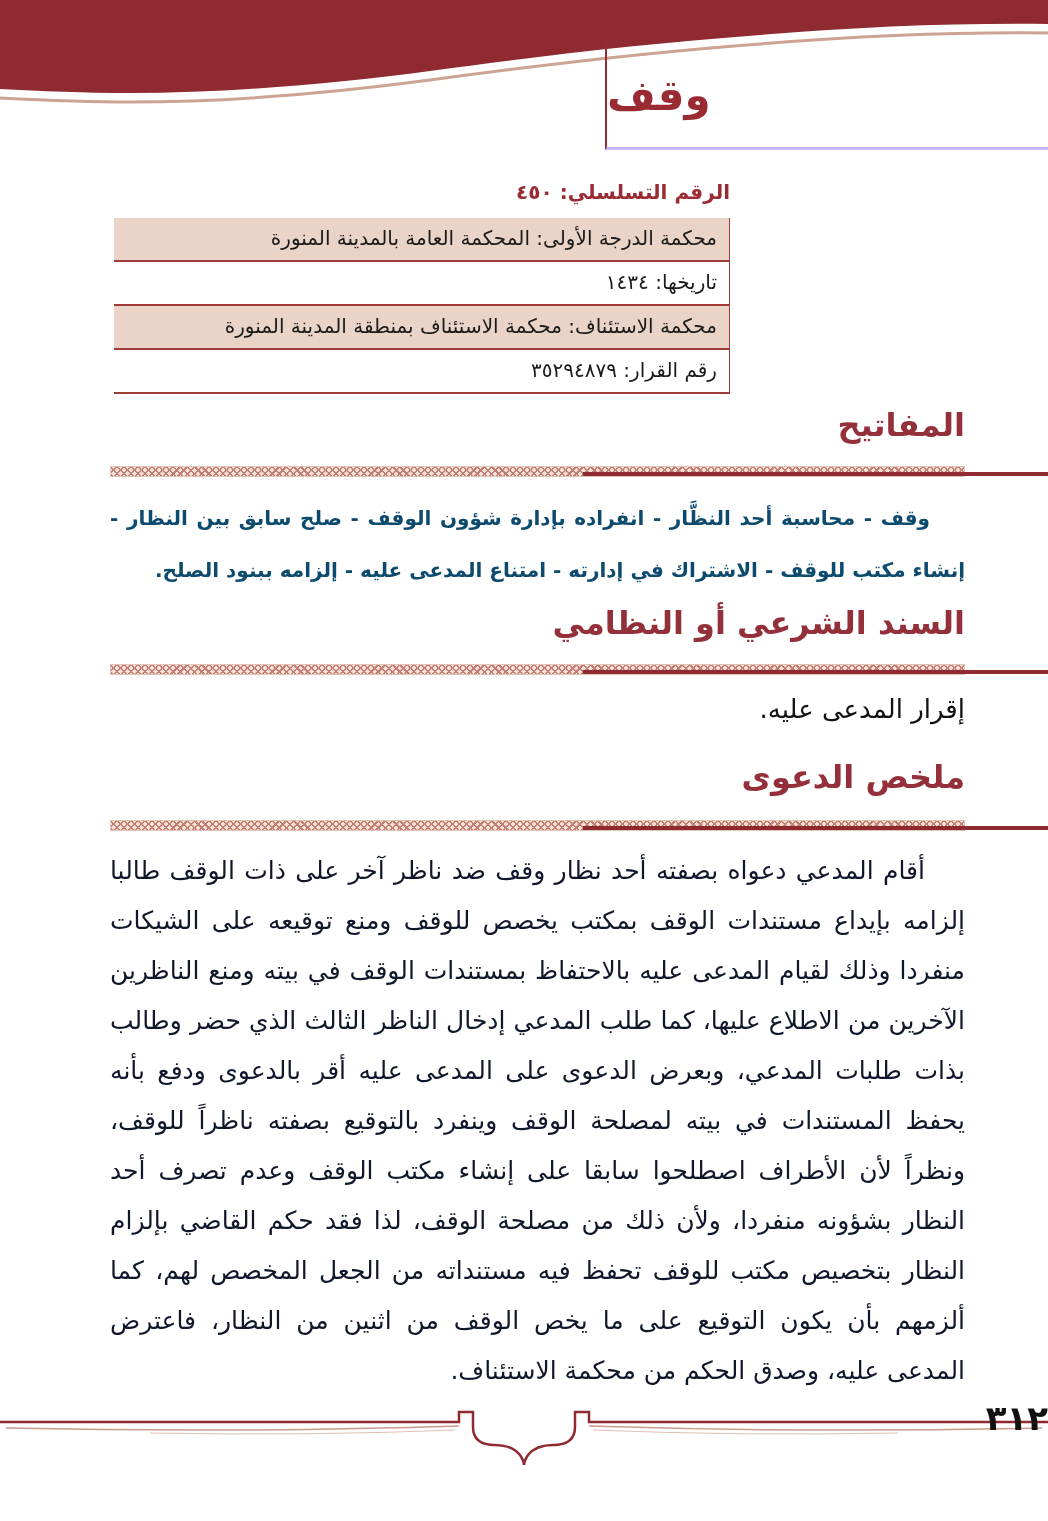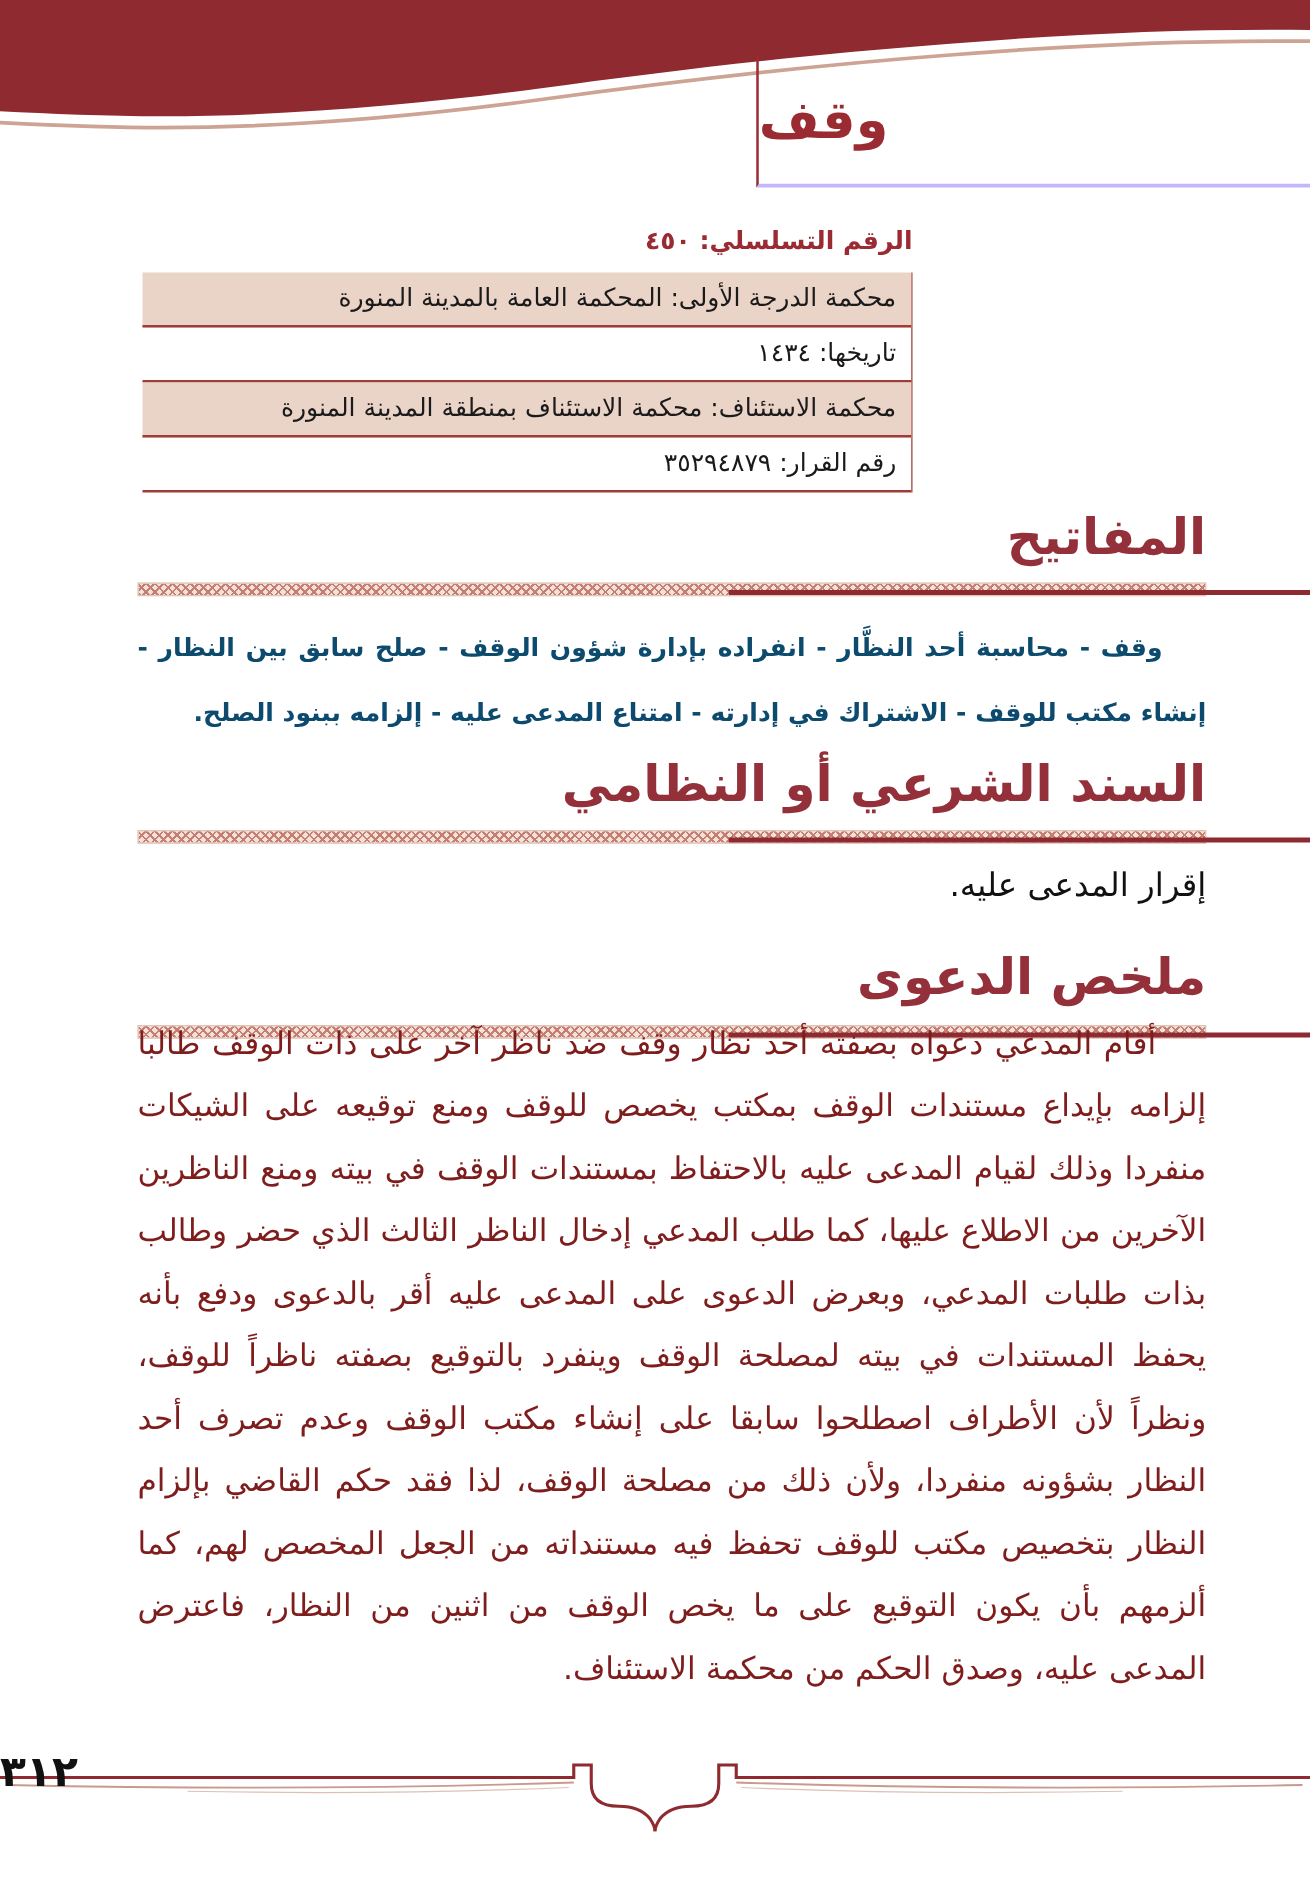--- a/index.html
+++ b/index.html
@@ -35,21 +35,21 @@
   .court-row{
     padding:5px 12px 7px 8px;
     border-bottom:2.5px solid #a03c38;
     line-height:30px;
     display:flex;gap:45px;align-items:baseline;
   }
   .court-row.shaded{background:#ead3c7;}
   
   .sec-heading{
     position:absolute;right:83px;
-    color:#93303a;font-weight:bold;font-size:40px;line-height:1.1;
+    color:#93303a;font-weight:bold;font-size:32px;line-height:1.1;
     text-align:left;
   }
   .rule{position:absolute;left:0;right:0;height:14px;}
   .rule .band{
     position:absolute;right:83px;left:110px;top:0;height:9px;
     background-color:#f3e1d9;
     background-image:
       repeating-linear-gradient(45deg,#c57f72 0,#c57f72 1.5px,transparent 1.5px,transparent 5px),
       repeating-linear-gradient(-45deg,#c57f72 0,#c57f72 1.5px,transparent 1.5px,transparent 5px);
     border:1px solid #e2c4b6;
@@ -62,29 +62,29 @@
   .keywords{
     position:absolute;top:492px;right:83px;left:110px;
     font-size:20px;font-weight:bold;color:#0c4a6e;
     line-height:52px;text-align:justify;text-indent:35px;
   }
   .basis-text{
     position:absolute;top:694px;right:83px;left:110px;
     font-size:26px;font-weight:normal;color:#111;text-align:right;
   }
   .summary-text{
-    position:absolute;top:810px;right:83px;left:110px;
-    font-size:25px;color:#7f1d1d;
+    position:absolute;top:846px;right:83px;left:110px;
+    font-size:25px;color:#0f172a;
     line-height:50px;text-align:justify;text-indent:40px;
   }
   
   .footer-ornament{position:absolute;top:1385px;left:0;width:1048px;height:110px;}
   .page-number{
     position:absolute;top:1398px;left:0;right:0;
-    text-align:left;font-size:34px;font-weight:bold;color:#111;
+    text-align:right;font-size:34px;font-weight:bold;color:#111;
   }
 </style>
 </head>
 <body>
 
 <svg class="header-wave" viewBox="0 0 1048 150" xmlns="http://www.w3.org/2000/svg">
   <path d="M0,98 C40,100 85,102 130,102 C230,102 340,92 430,80 C540,65 640,53 760,44 C860,36 950,32 1048,33" fill="none" stroke="#cda394" stroke-width="3"></path>
   <path d="M0,0 H1048 V24 C950,23 860,27 760,35 C640,44 540,56 430,71 C340,83 230,93 130,93 C85,93 40,91 0,89 Z" fill="#8e2a30"></path>
 </svg>
 

